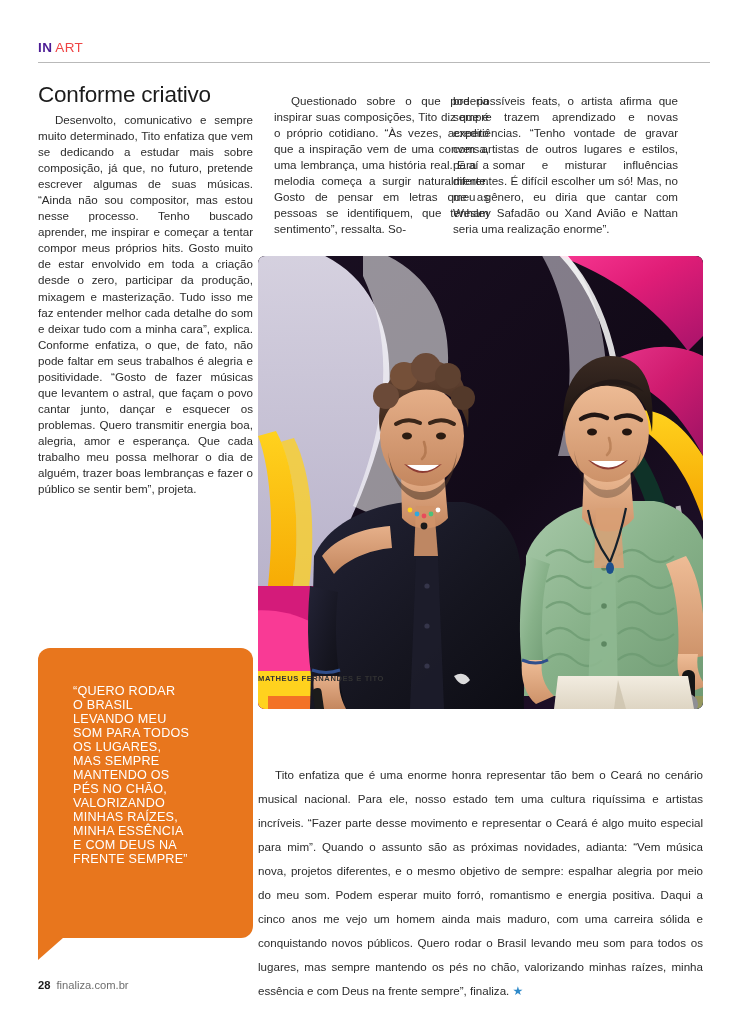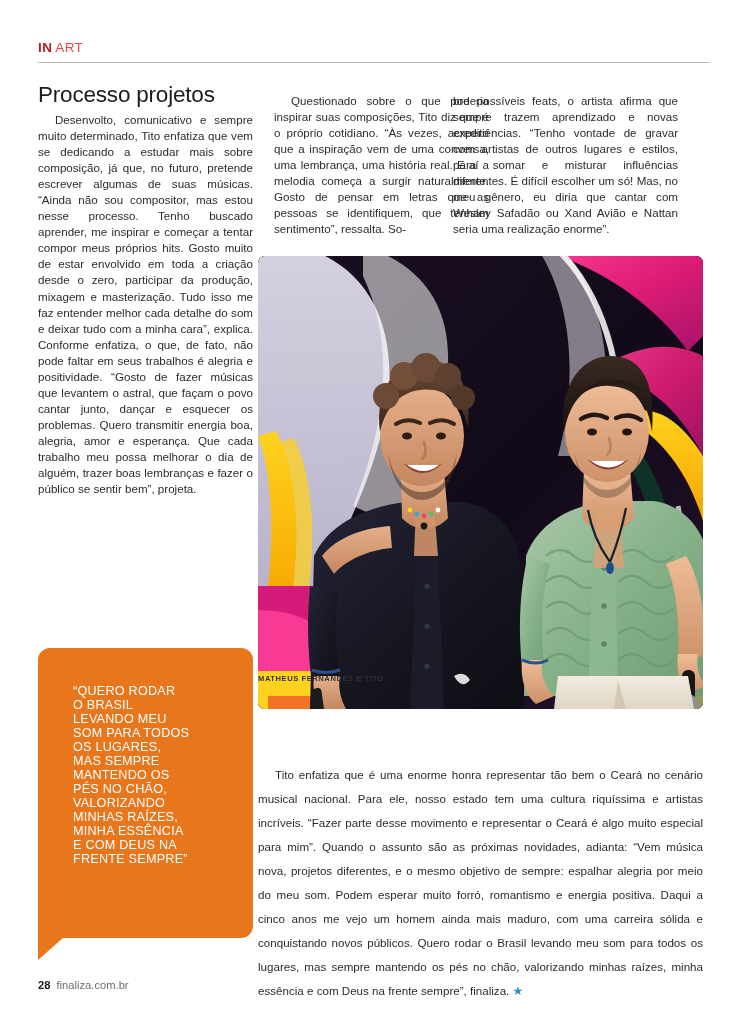--- a/index.html
+++ b/index.html
@@ -20,21 +20,21 @@
   }
 
   
   .runhead {
     position: absolute;
     left: 38px;
     top: 40px;
     font-size: 13.5px;
     letter-spacing: 0.4px;
   }
-  .runhead .in   { font-weight: 700; color: #b91c1c; }
+  .runhead .in   { font-weight: 700; color: #4c1d95; }
   .runhead .sect { font-weight: 400; color: #ef4444; margin-left: 3px; }
 
   .runrule {
     position: absolute;
     left: 38px;
     top: 62px;
     width: 672px;
     height: 1px;
     background: #b9b9b9;
   }
@@ -177,21 +177,21 @@
 </head>
 <body>
 
 <div class="page">
 
   <div class="runhead">
     <span class="in">IN</span><span class="sect">ART</span>
   </div>
   <div class="runrule"></div>
 
-  <h1 class="h-creative">Processo projetos</h1>
+  <h1 class="h-creative">Conforme criativo</h1>
 
   <div class="col col-1">
     <p class="indent">Desenvolto, comunicativo e sempre muito determinado, Tito enfatiza que vem se dedicando a estudar mais sobre composição, já que, no futuro, pretende escrever algumas de suas músicas. “Ainda não sou compositor, mas estou nesse processo. Tenho buscado aprender, me inspirar e começar a tentar compor meus próprios hits. Gosto muito de estar envolvido em toda a criação desde o zero, participar da produção, mixagem e masterização. Tudo isso me faz entender melhor cada detalhe do som e deixar tudo com a minha cara”, explica. Conforme enfatiza, o que, de fato, não pode faltar em seus trabalhos é alegria e positividade. “Gosto de fazer músicas que levantem o astral, que façam o povo cantar junto, dançar e esquecer os problemas. Quero transmitir energia boa, alegria, amor e esperança. Que cada trabalho meu possa melhorar o dia de alguém, trazer boas lembranças e fazer o público se sentir bem”, projeta.</p>
   </div>
 
   <div class="col col-2">
     <p class="indent">Questionado sobre o que poderia inspirar suas composições, Tito diz que é o próprio cotidiano. “Às vezes, acredito que a inspiração vem de uma conversa, uma lembrança, uma história real. E aí a melodia começa a surgir naturalmente. Gosto de pensar em letras que as pessoas se identifiquem, que tenham sentimento”, ressalta. So-</p>
   </div>
 
   <div class="col col-3">

